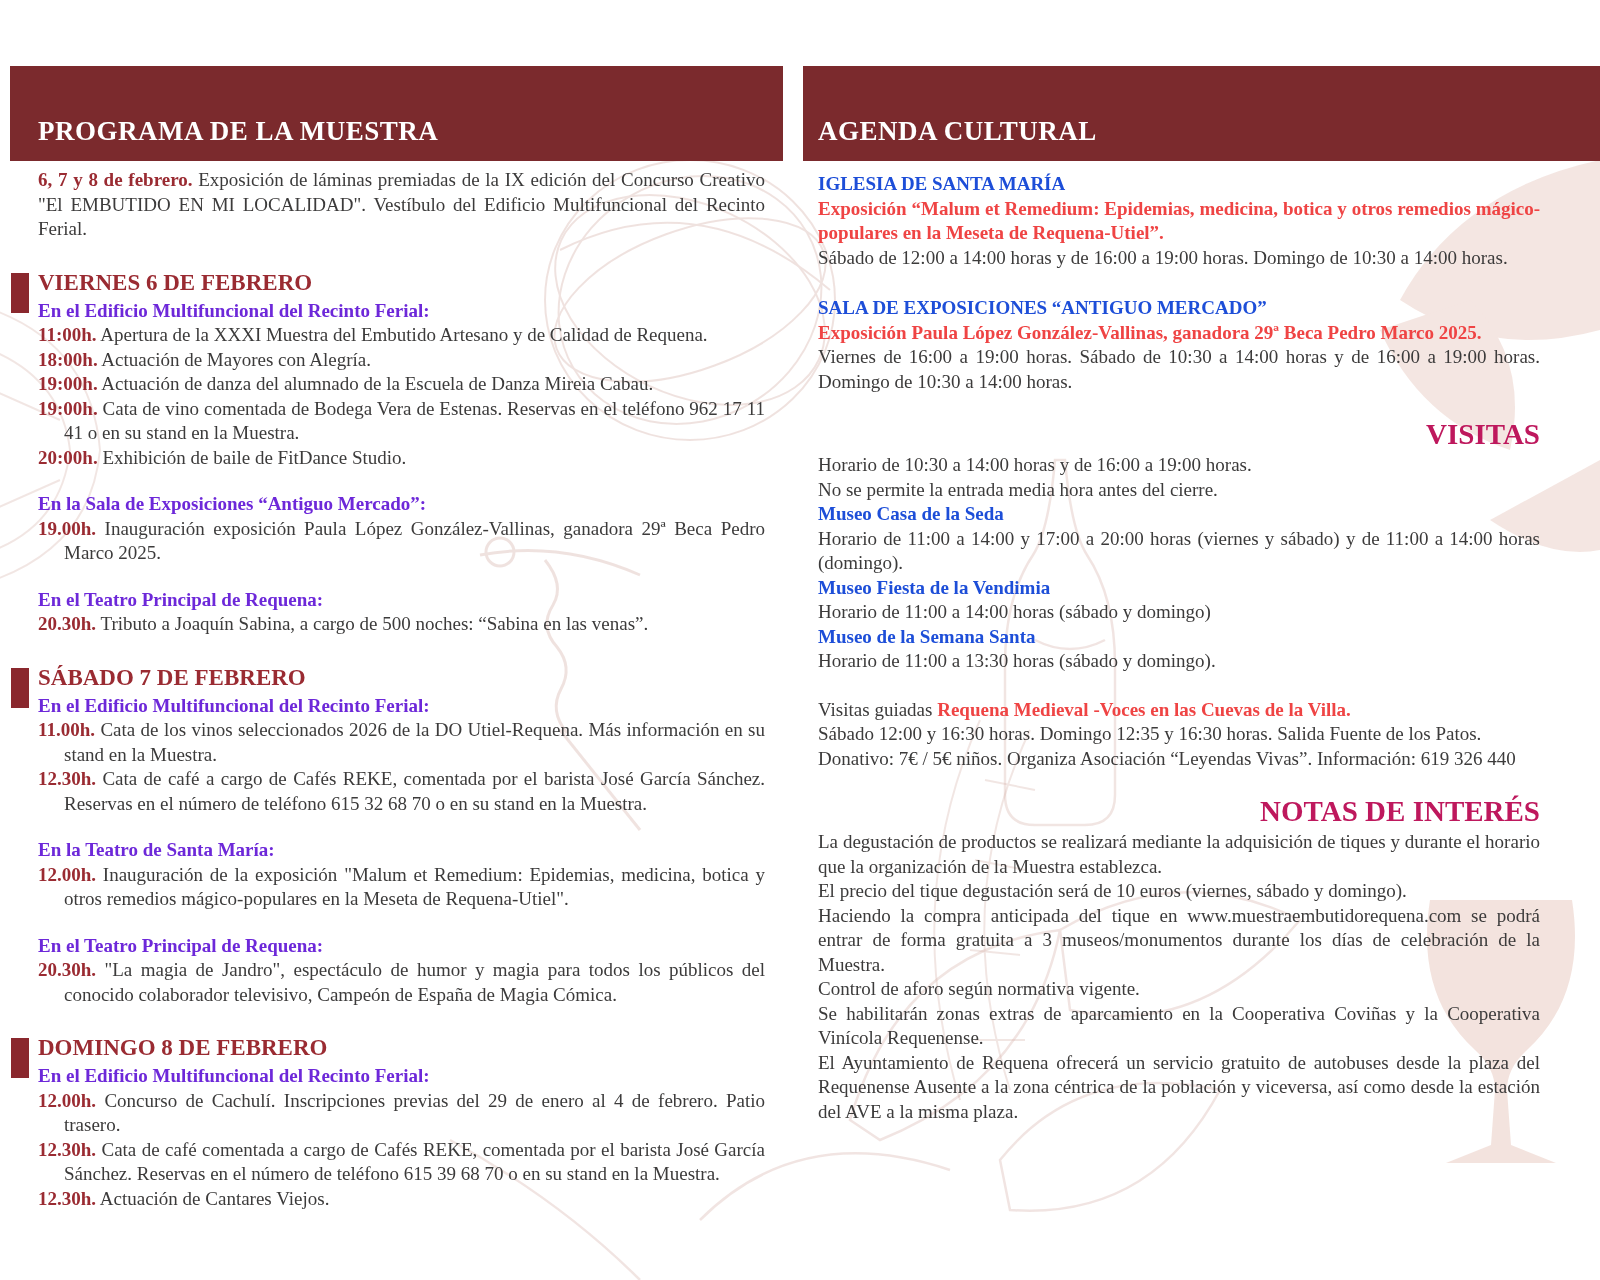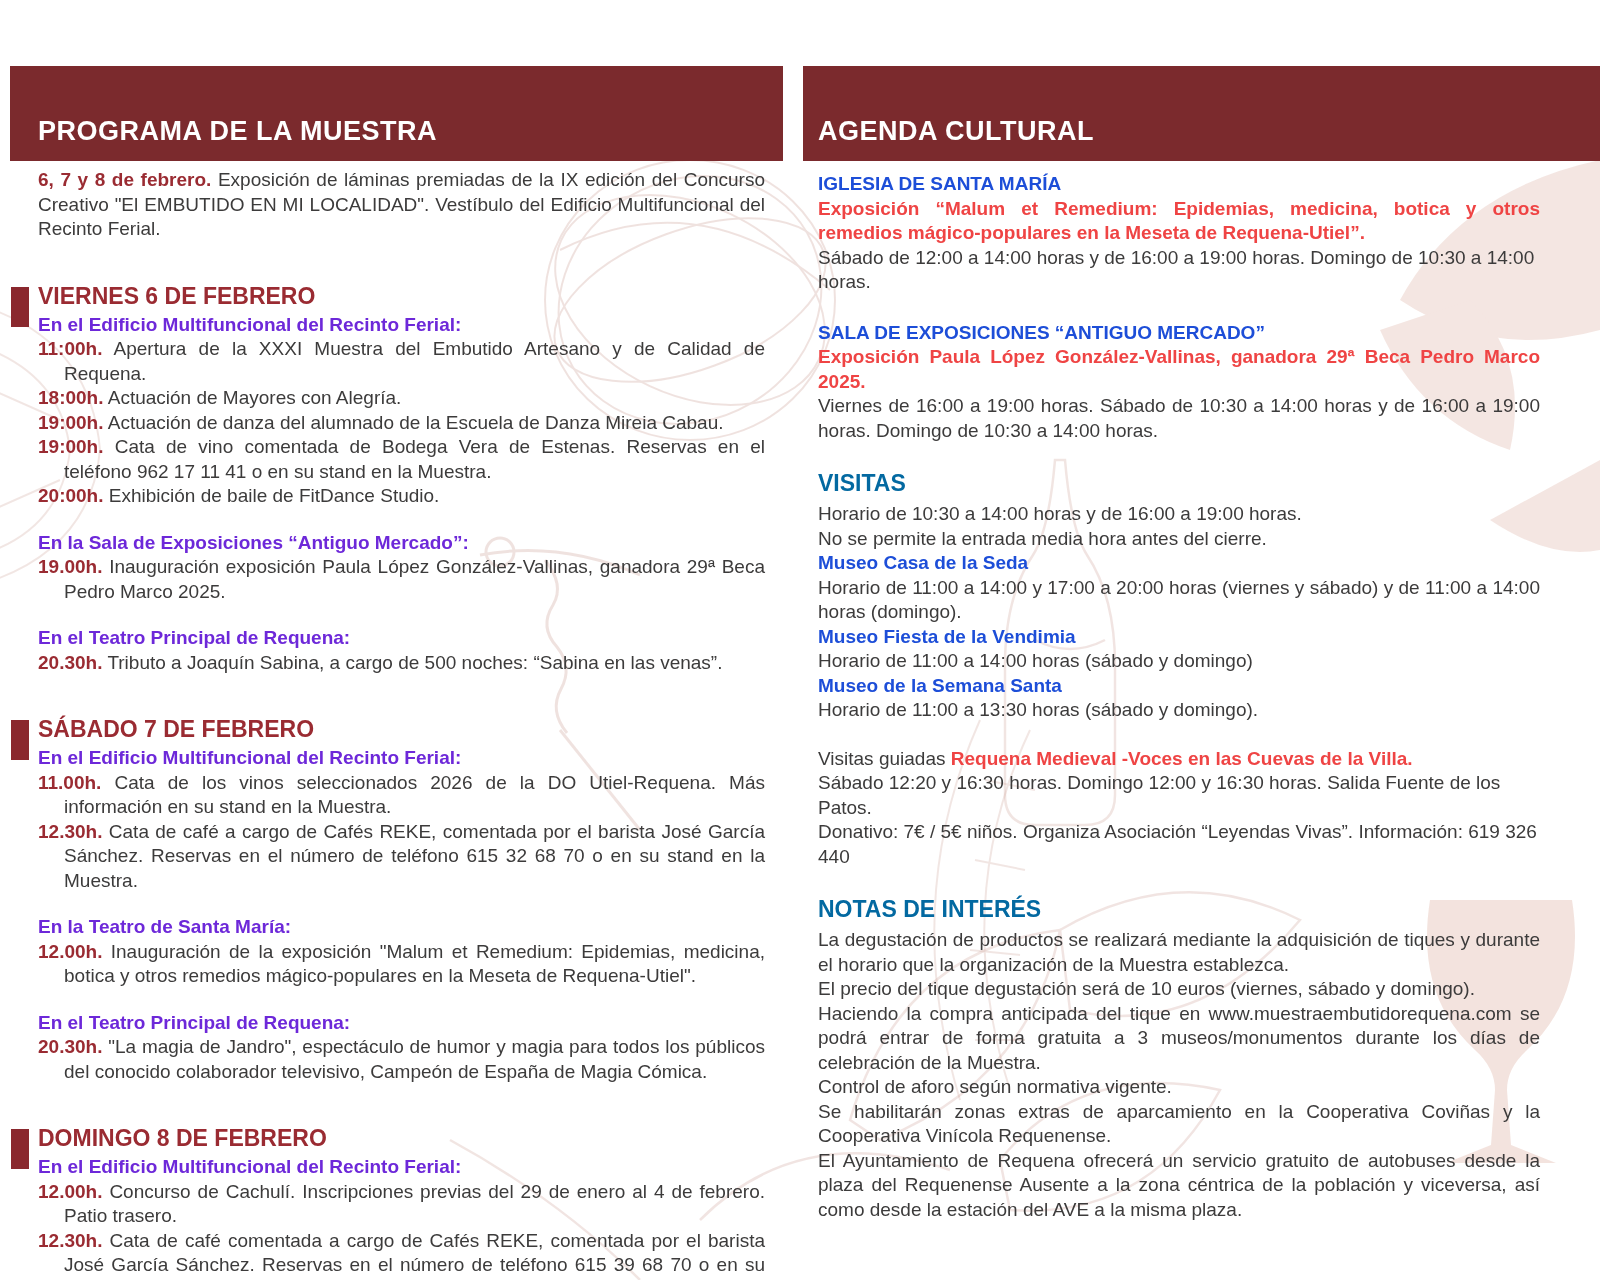--- a/index.html
+++ b/index.html
@@ -1,21 +1,21 @@
 <!DOCTYPE html>
 <html lang="es"><head>
 <meta charset="utf-8">
 <style>
   html,body{margin:0;padding:0;background:#ffffff;}
   .page{
     position:relative;
     width:1600px;height:1280px;
     background:#ffffff;
     overflow:hidden;
-    font-family:Liberation Sans, sans-serif;
+    font-family:Liberation Serif, serif;
     color:#3c3b3b;
   }
   .sketches{position:absolute;left:0;top:0;width:1600px;height:1280px;pointer-events:none;}
   .bar{
     position:absolute;top:66px;height:95px;
     background:#7b2a2d;
     display:flex;align-items:flex-end;
   }
   .bar.left{left:10px;width:773px;}
   .bar.right{left:803px;width:797px;}
@@ -23,38 +23,38 @@
     margin:0 0 14px 28px;
     color:#ffffff;font-size:27px;font-weight:bold;letter-spacing:.5px;
   }
   .bar.right h1{margin-left:15px;}
   .col{position:absolute;font-size:19px;line-height:24.5px;}
   .col.leftc{left:38px;top:168px;width:727px;}
   .col.rightc{left:818px;top:172px;width:722px;}
   p{margin:0;}
   .jst{text-align:justify;}
   .lead{color:#9a2b32;font-weight:bold;}
-  .day{position:relative;margin-top:41px;}
+  .day{position:relative;margin-top:27px;}
   .marker{
     position:absolute;left:-27px;top:4px;width:18px;height:40px;
     background:#8a282e;
   }
   .day-h{
     margin:0 0 3px 0;color:#9a2b32;
     font-size:23px;line-height:27px;font-weight:bold;
   }
   .venue{font-weight:bold;color:#6d28d9;margin-top:22px;}
   .event{padding-left:26px;text-indent:-26px;text-align:justify;}
   .time{font-weight:bold;color:#9a2b32;}
   b{color:#ef4444;}
   .sec{margin-top:23px;}
   .sec-h{font-weight:bold;color:#1d4ed8;}
   .maroon-h{
-    margin:27px 0 5px 0;color:#0369a1;
-    font-size:23px;line-height:27px;font-weight:bold;
+    margin:27px 0 5px 0;color:#be185d;
+    font-size:29px;line-height:27px;font-weight:bold;text-align:right;
   }
 </style>
 </head>
 <body>
 
 <div class="page">
 
   <svg class="sketches" viewBox="0 0 1600 1280" xmlns="http://www.w3.org/2000/svg">
     <g stroke="#d4aea6" stroke-width="2" fill="none" opacity="0.35">
       <ellipse cx="690" cy="300" rx="145" ry="140"></ellipse>
@@ -173,21 +173,21 @@
       <p>No se permite la entrada media hora antes del cierre.</p>
 
       <p class="sec-h">Museo Casa de la Seda</p>
       <p class="jst">Horario de 11:00 a 14:00 y 17:00 a 20:00 horas (viernes y sábado) y de 11:00 a 14:00 horas (domingo).</p>
       <p class="sec-h">Museo Fiesta de la Vendimia</p>
       <p>Horario de 11:00 a 14:00 horas (sábado y domingo)</p>
       <p class="sec-h">Museo de la Semana Santa</p>
       <p>Horario de 11:00 a 13:30 horas (sábado y domingo).</p>
 
       <p style="margin-top:24px;"><span>Visitas guiadas </span><b>Requena Medieval -Voces en las Cuevas de la Villa.</b></p>
-      <p>Sábado 12:20 y 16:30 horas. Domingo 12:00 y 16:30 horas. Salida Fuente de los Patos.</p>
+      <p>Sábado 12:00 y 16:30 horas. Domingo 12:35 y 16:30 horas. Salida Fuente de los Patos.</p>
       <p>Donativo: 7€ / 5€ niños. Organiza Asociación “Leyendas Vivas”. Información: 619 326 440</p>
     </section>
 
     <section>
       <h2 class="maroon-h">NOTAS DE INTERÉS</h2>
       <p class="jst">La degustación de productos se realizará mediante la adquisición de tiques y durante el horario que la organización de la Muestra establezca.</p>
       <p class="jst">El precio del tique degustación será de 10 euros (viernes, sábado y domingo).</p>
       <p class="jst">Haciendo la compra anticipada del tique en www.muestraembutidorequena.com se podrá entrar de forma gratuita a 3 museos/monumentos durante los días de celebración de la Muestra.</p>
       <p class="jst">Control de aforo según normativa vigente.</p>
       <p class="jst">Se habilitarán zonas extras de aparcamiento en la Cooperativa Coviñas y la Cooperativa Vinícola Requenense.</p>

